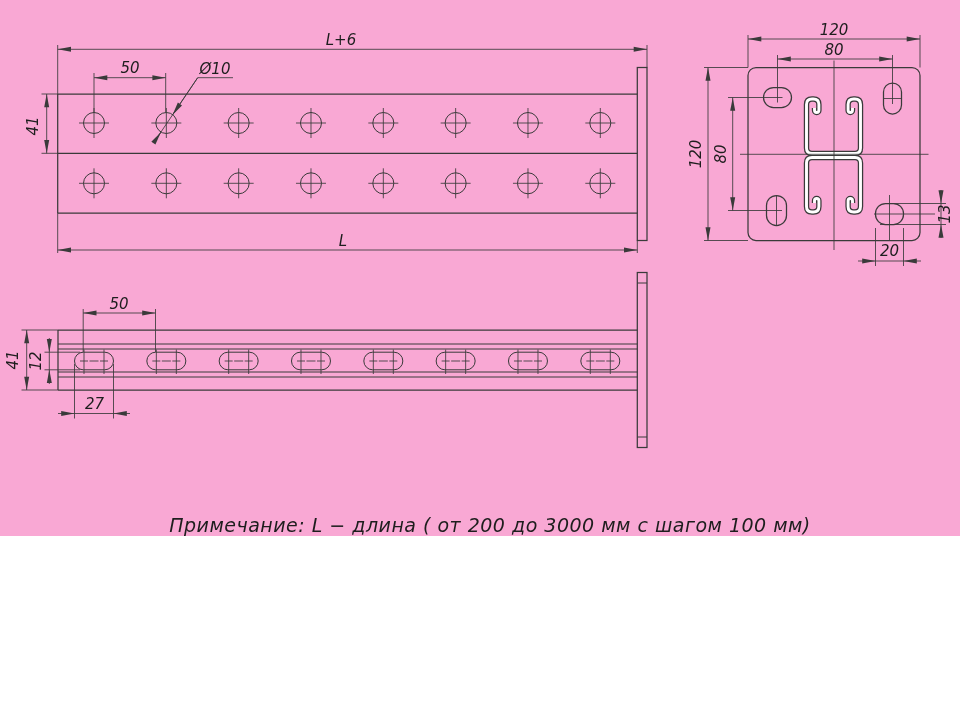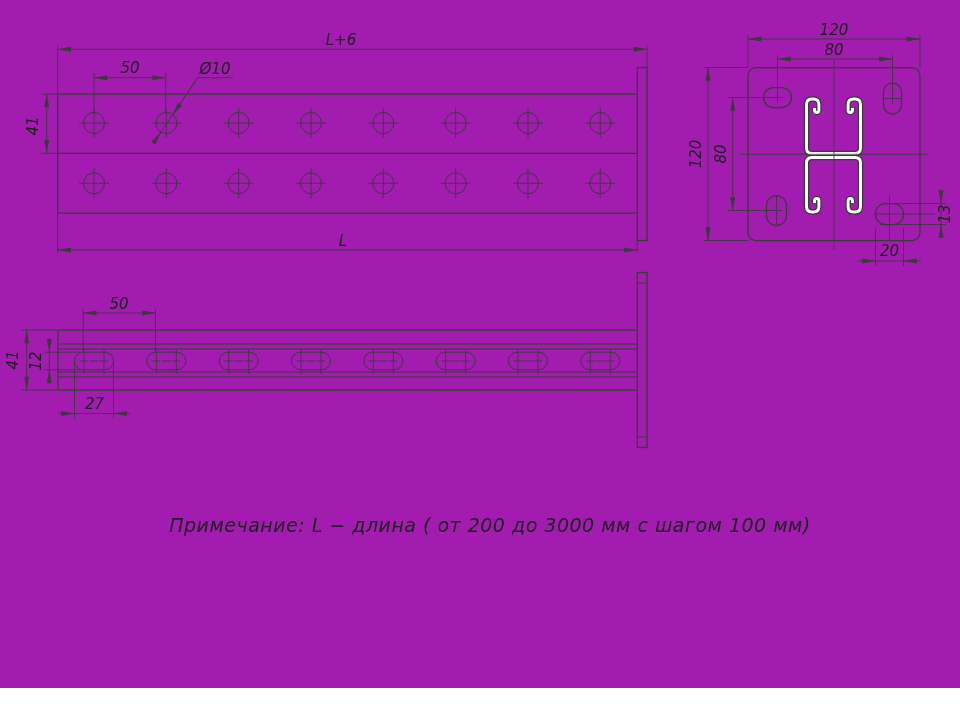--- a/index.html
+++ b/index.html
@@ -1,16 +1,16 @@
 <!DOCTYPE html>
 <html><head>
 <meta charset="utf-8">
 <style>
   html,body{margin:0;padding:0;background:#ffffff;}
-  .canvas{position:relative;width:960px;height:688px;background:#a21caf;overflow:hidden;
+  .canvas{position:relative;width:960px;height:536px;background:#f9a8d4;overflow:hidden;
           font-family:"DejaVu Sans", sans-serif;}
   svg{display:block;}
   .ol{stroke:#3a3a3a;stroke-width:1.25;fill:none;}           
   .ml{stroke:#3a3a3a;stroke-width:1.0;fill:none;}            
   .tl{stroke:#3a3a3a;stroke-width:0.85;fill:none;}           
   .hprof{stroke:#3a3a3a;stroke-width:5.4;fill:none;}
   .hmask{stroke:#ffffff;stroke-width:2.9;fill:none;}
   text{fill:#1e1e1e;font-style:italic;font-size:15px;font-family:"DejaVu Sans",sans-serif;}
   text.note{font-size:19px;letter-spacing:0.5px;}
   .anch{text-anchor:middle;}

